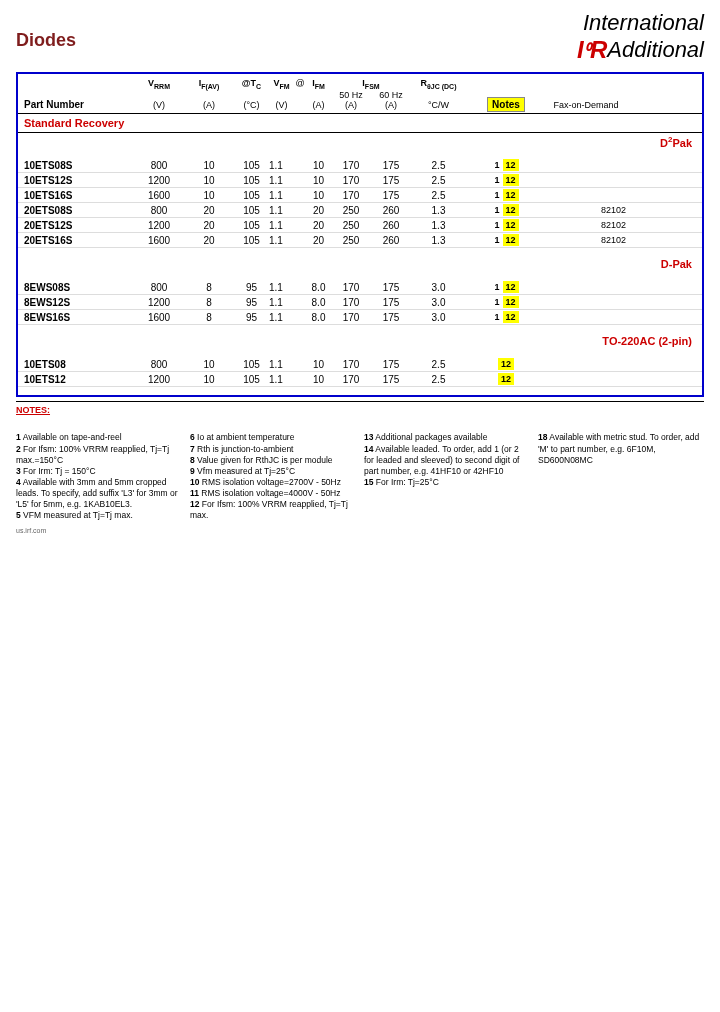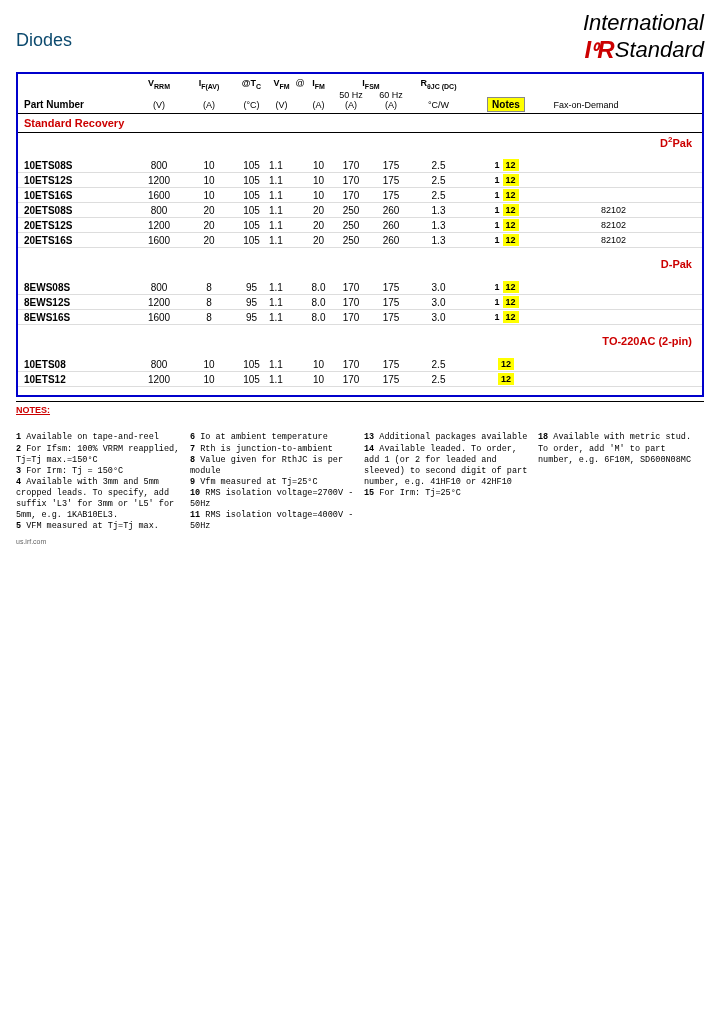--- a/index.html
+++ b/index.html
@@ -15,22 +15,22 @@
 
     
     .header {
       display: flex;
       justify-content: space-between;
       align-items: flex-start;
       margin-bottom: 8px;
     }
     .header-title {
       font-size: 18px;
-      font-weight: normal;
-      color: #0c4a6e;
+      font-weight: bold;
+      color: #7f1d1d;
       margin-top: 20px;
     }
     .logo-area {
       text-align: right;
     }
     .logo-international {
       font-size: 22px;
       color: #000;
       font-style: italic;
       display: block;
@@ -154,42 +154,41 @@
     }
     .notes-grid {
       display: grid;
       grid-template-columns: 1fr 1fr 1fr 1fr;
       gap: 2px 8px;
     }
     .note-item {
       font-size: 8.5px;
       line-height: 1.3;
       vertical-align: top;
-      font-family: Liberation Mono, monospace;
     }
     .footer-text {
       font-size: 7px;
       color: #666;
       margin-top: 6px;
     }
 
     
     sup { font-size: 7px; }
     sub { font-size: 7px; }
   </style>
 </head>
 <body>
 
 <div class="header">
   <div class="header-title">Diodes</div>
   <div class="logo-area">
     <span class="logo-international">International</span>
     <div class="logo-ir">
       <span class="logo-ir-text">I<span style="font-size:18px">⁰</span>R</span>
-      <span class="logo-rectifier">Standard</span>
+      <span class="logo-rectifier">Additional</span>
     </div>
   </div>
 </div>
 
 <div class="main-table-wrapper">
 
   <div class="header-row-top">
     <div class="hrt-part"></div>
     <div class="hrt-vrrm">V<sub>RRM</sub></div>
     <div class="hrt-if">I<sub>F(AV)</sub></div>
@@ -405,20 +404,21 @@
       <div class="note-item"><strong>4</strong> Available with 3mm and 5mm cropped leads. To specify, add suffix 'L3' for 3mm or 'L5' for 5mm, e.g. 1KAB10EL3.</div>
       <div class="note-item"><strong>5</strong> VFM measured at Tj=Tj max.</div>
     </div>
     <div>
       <div class="note-item"><strong>6</strong> Io at ambient temperature</div>
       <div class="note-item"><strong>7</strong> Rth is junction-to-ambient</div>
       <div class="note-item"><strong>8</strong> Value given for RthJC is per module</div>
       <div class="note-item"><strong>9</strong> Vfm measured at Tj=25°C</div>
       <div class="note-item"><strong>10</strong> RMS isolation voltage=2700V - 50Hz</div>
       <div class="note-item"><strong>11</strong> RMS isolation voltage=4000V - 50Hz</div>
+      <div class="note-item"><strong>12</strong> For Ifsm: 100% VRRM reapplied, Tj=Tj max.</div>
     </div>
     <div>
       <div class="note-item"><strong>13</strong> Additional packages available</div>
       <div class="note-item"><strong>14</strong> Available leaded. To order, add 1 (or 2 for leaded and sleeved) to second digit of part number, e.g. 41HF10 or 42HF10</div>
       <div class="note-item"><strong>15</strong> For Irm: Tj=25°C</div>
     </div>
     <div>
       <div class="note-item"><strong>18</strong> Available with metric stud. To order, add 'M' to part number, e.g. 6F10M, SD600N08MC</div>
     </div>
   </div>

